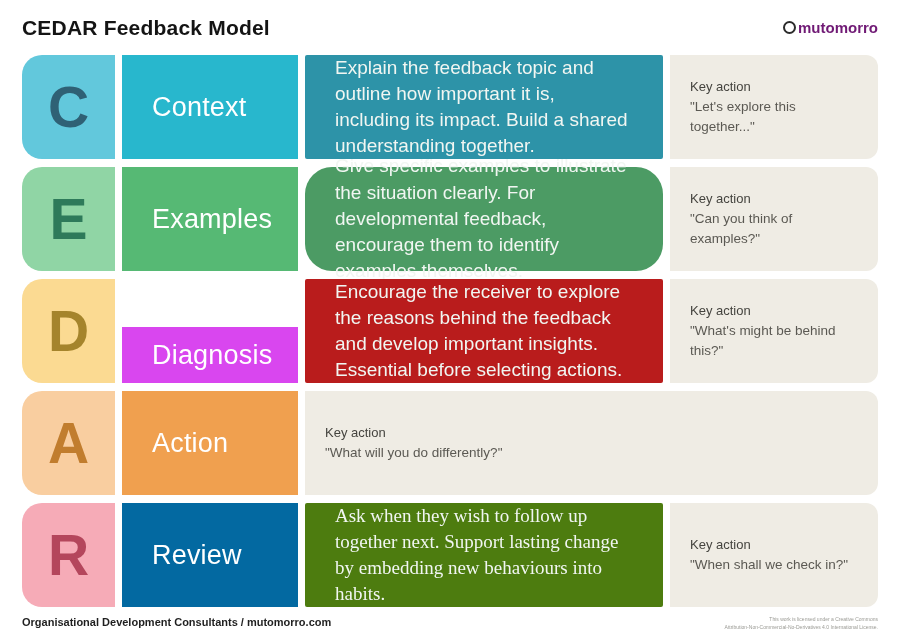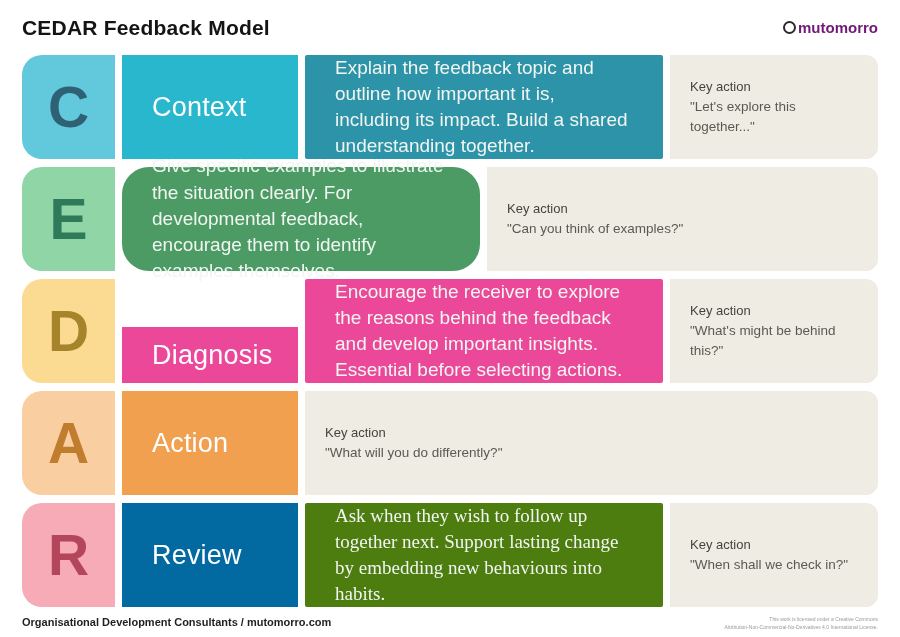--- a/index.html
+++ b/index.html
@@ -73,31 +73,32 @@
       <div class="cell name" style="background-color: rgb(40, 183, 205);">Context</div>
       <div class="cell desc" style="background-color: rgb(45, 147, 168);">Explain the feedback topic and outline how important it is, including its impact. Build a shared understanding together.</div>
       <div class="cell key" style="background-color: rgb(239, 236, 228);">
         <div class="key-label">Key action</div>
         <div class="key-quote">"Let's explore this together..."</div>
       </div>
     </div>
 
     <div class="row">
       <div class="cell letter" style="background-color: rgb(144, 213, 165); color: rgb(46, 122, 90);">E</div>
+      <div class="cell name" style="background-color: rgb(86, 185, 116);">Examples</div>
       <div class="cell desc" style="background-color: rgb(76, 155, 100); border-radius: 27px;">Give specific examples to illustrate the situation clearly. For developmental feedback, encourage them to identify examples themselves.</div>
       <div class="cell key" style="background-color: rgb(239, 236, 228);">
         <div class="key-label">Key action</div>
         <div class="key-quote">"Can you think of examples?"</div>
       </div>
     </div>
 
     <div class="row">
       <div class="cell letter" style="background-color: rgb(251, 218, 146); color: rgb(165, 132, 44);">D</div>
-      <div class="cell name" style="background-color: #ec4899; margin-top: 48px;">Diagnosis</div>
-      <div class="cell desc" style="background-color: #ec4899;">Encourage the receiver to explore the reasons behind the feedback and develop important insights. Essential before selecting actions.</div>
+      <div class="cell name" style="background-color: #d946ef; margin-top: 48px;">Diagnosis</div>
+      <div class="cell desc" style="background-color: #b91c1c;">Encourage the receiver to explore the reasons behind the feedback and develop important insights. Essential before selecting actions.</div>
       <div class="cell key" style="background-color: rgb(239, 236, 228);">
         <div class="key-label">Key action</div>
         <div class="key-quote">"What's might be behind this?"</div>
       </div>
     </div>
 
     <div class="row">
       <div class="cell letter" style="background-color: rgb(249, 206, 160); color: rgb(193, 125, 46);">A</div>
       <div class="cell name" style="background-color: rgb(240, 160, 79);">Action</div>
       <div class="cell key" style="background-color: rgb(239, 236, 228);">

